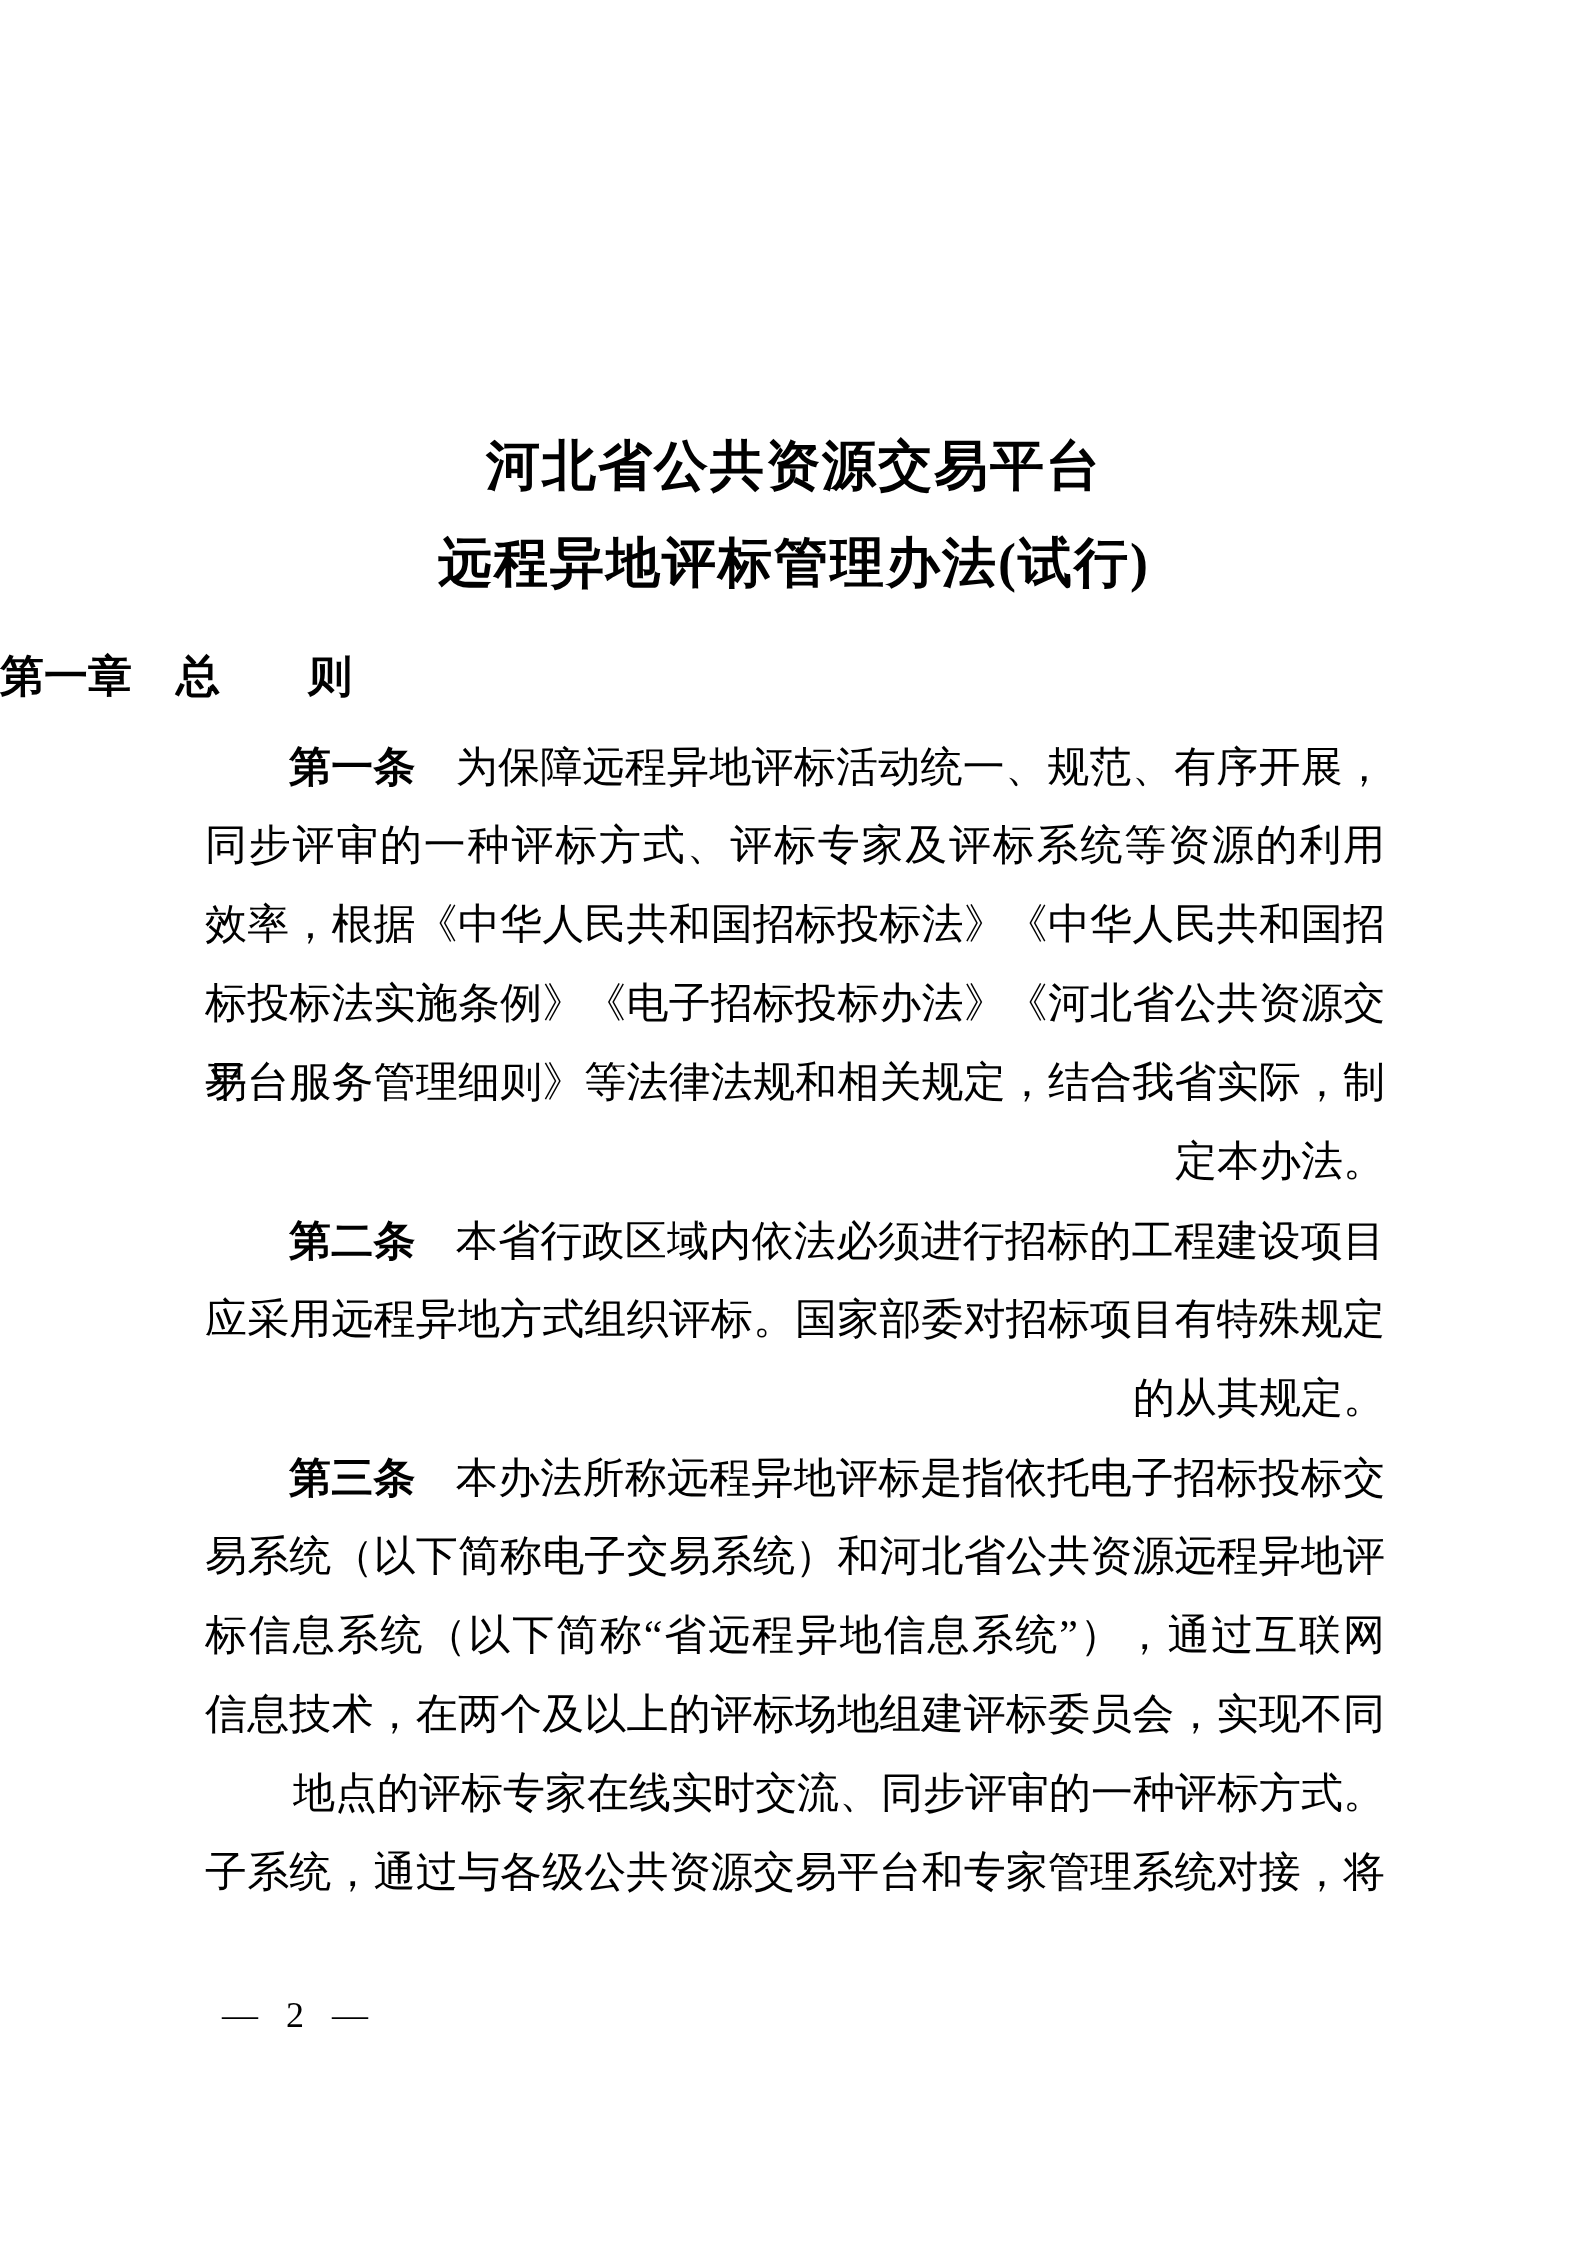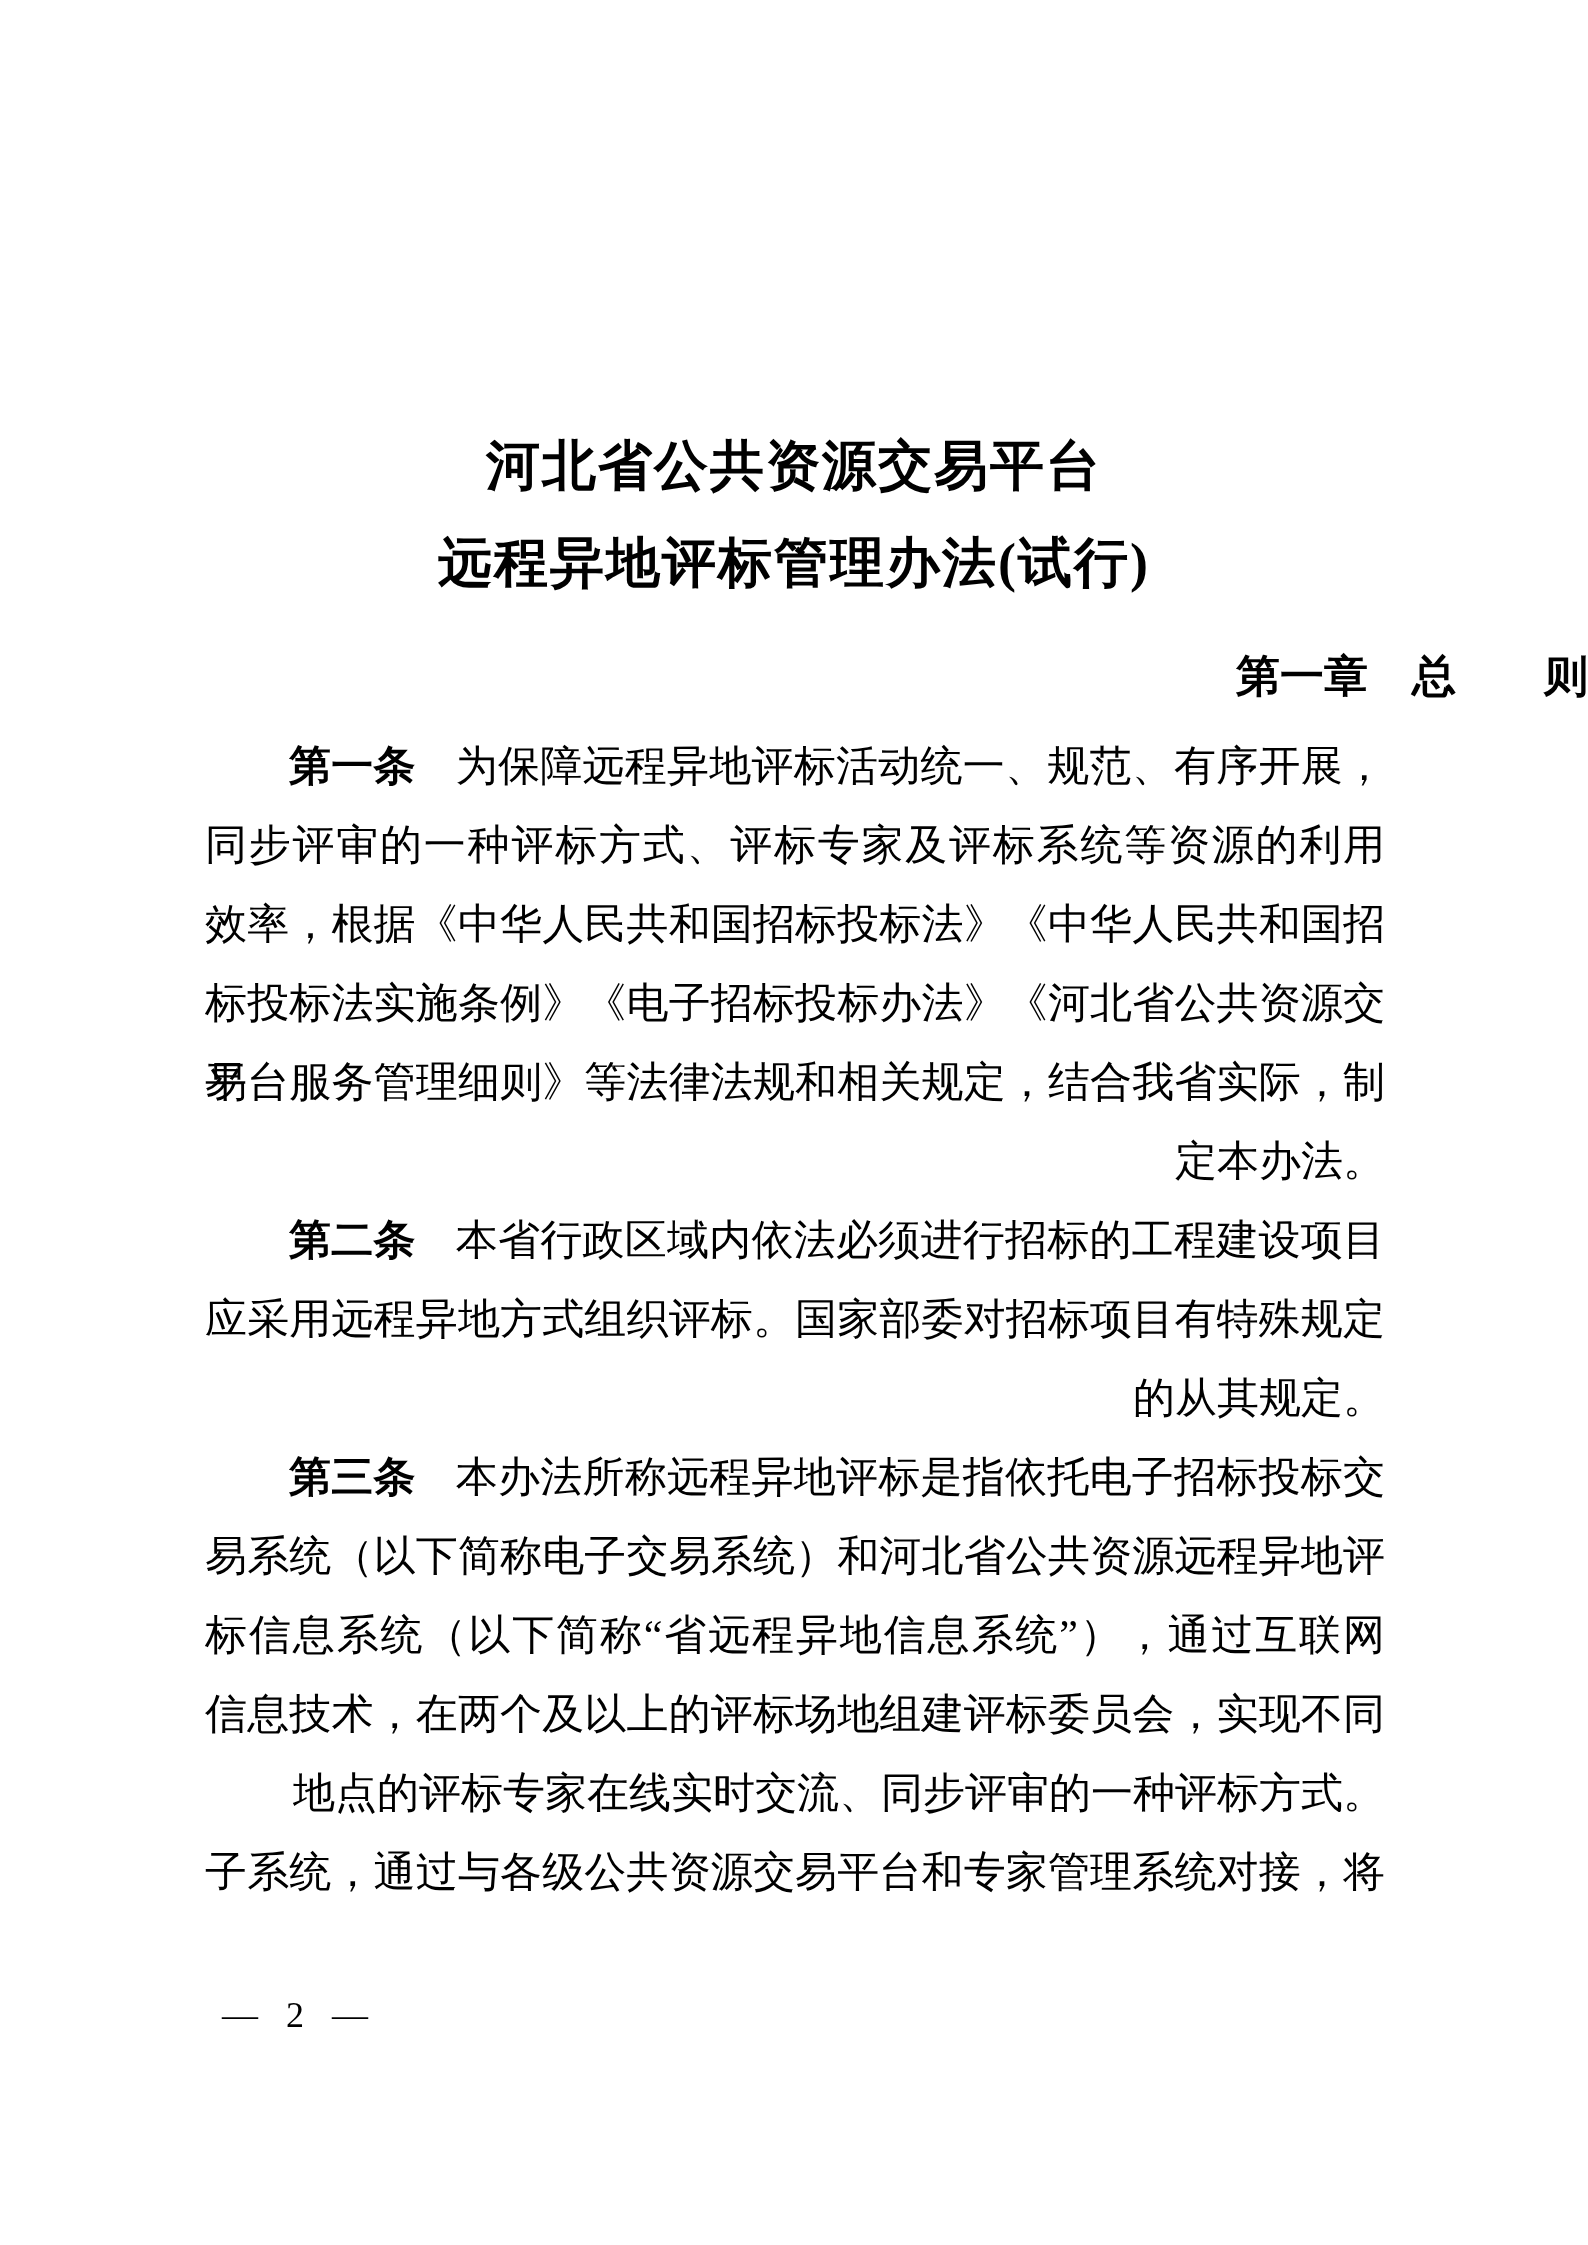--- a/index.html
+++ b/index.html
@@ -16,21 +16,21 @@
     top:418px; left:0; width:100%;
     text-align:center;
     font-weight:bold;
     font-size:54px;
     line-height:97px;
     letter-spacing:2px;
   }
   .chapter {
     position:absolute;
     top:648px; left:0; width:100%;
-    text-align:right;
+    text-align:left;
     font-weight:bold;
     font-size:44px;
     line-height:56px;
     font-family:"Liberation Sans","DejaVu Sans",sans-serif;
   }
   .doc-body {
     position:absolute;
     top:727px; left:205px;
     width:1180px;
     font-size:42px;
@@ -40,21 +40,21 @@
     line-height:79px;
     text-align:right;
   }
   .jl {
     text-align:justify;
     text-align-last:justify;
   }
   .indent { text-indent:84px; }
   .lead {
     font-weight:bold;
-    font-family:Liberation Mono, monospace;
+    font-family:Liberation Sans, sans-serif;
     margin-right:40px;
     margin-top:12px;
   }
   .footer {
     position:absolute;
     top:1995px; left:222px;
     font-size:36px;
     line-height:40px;
     display:flex;
     align-items:center;

